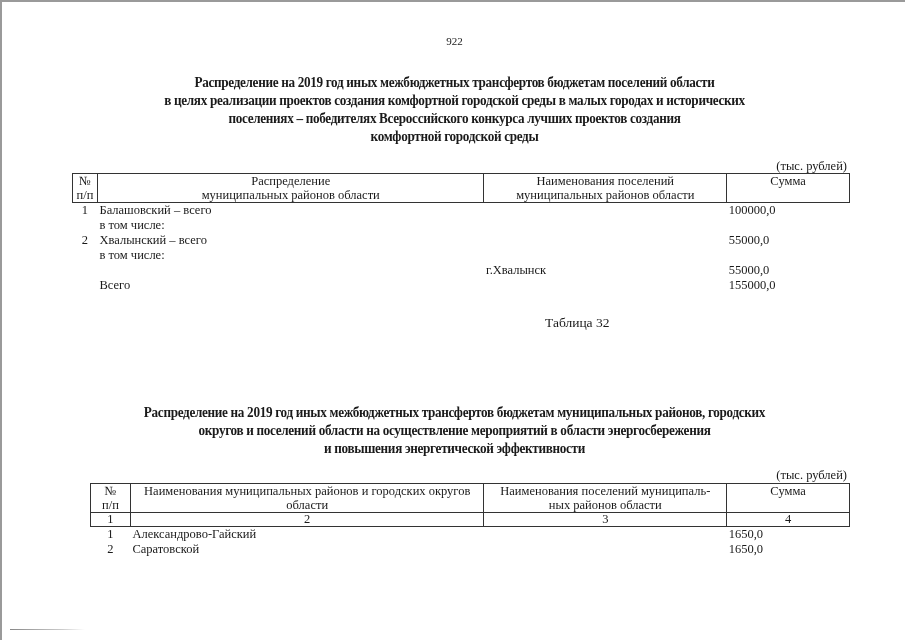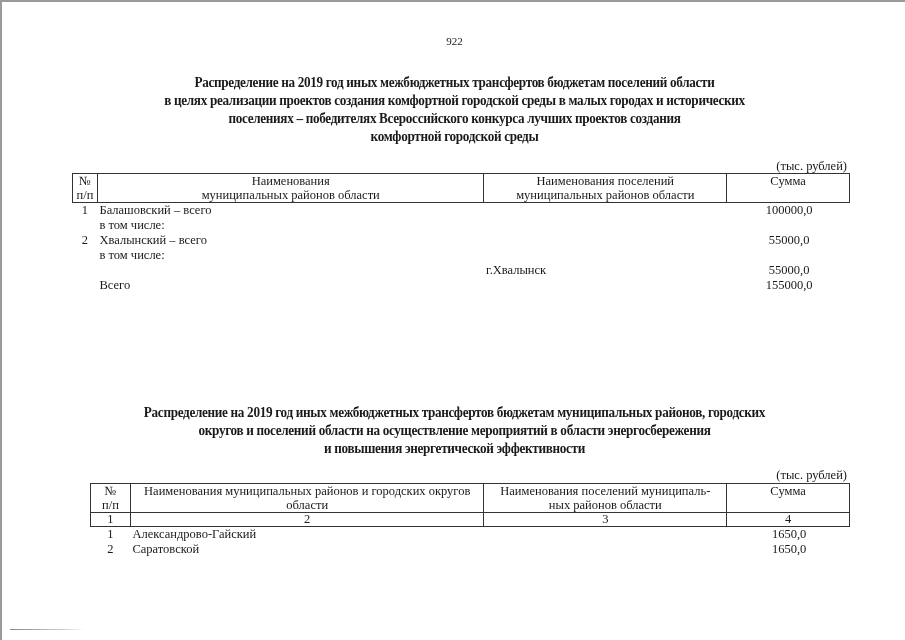--- a/index.html
+++ b/index.html
@@ -19,21 +19,21 @@
     .title2 { top: 401px; }
     .unit { font-size: 12.5px; right: 58px; text-align: left; }
     .unit1 { top: 157px; }
     .unit2 { top: 466px; }
     table { position: absolute; border-collapse: collapse; font-size: 12.5px; }
     .t1 { left: 70px; top: 171px; width: 778px; }
     .t2 { left: 88px; top: 481px; width: 760px; }
     th { font-weight: normal; border: 1px solid #333; padding: 0 2px; line-height: 14px; vertical-align: top; text-align: center; }
     td { padding: 0 2px; line-height: 15px; vertical-align: top; }
     .num { text-align: center; }
-    .amt { text-align: center; padding-right: 0; }
+    .amt { text-align: left; padding-right: 0; }
     .bold { font-weight: normal; }
     .idxrow th { line-height: 13px; }
     .appendix {
       left: 543px; top: 312px; width: 297px; font-size: 13.5px; line-height: 18px; text-align: justify;
     }
     .appendix div { text-align-last: justify; }
     .appendix div.first, .appendix div.last { text-align-last: left; }
     .scan-mark { left: 8px; top: 627px; width: 75px; height: 1px; background: linear-gradient(to right, #888, #ccc 70%, transparent); }
   </style>
 </head>
@@ -57,21 +57,21 @@
       <col style="width:243px">
       <col style="width:123px">
   </colgroup>
   <thead>
     <tr>
       <th>
         <div>№</div>
         <div>п/п</div>
       </th>
       <th>
-        <div>Наименования</div>
+        <div>Распределение</div>
         <div>муниципальных районов области</div>
       </th>
       <th>
         <div>Наименования поселений</div>
         <div>муниципальных районов области</div>
       </th>
       <th>
         <div>Сумма</div>
       </th>
     </tr>
@@ -110,20 +110,21 @@
     <tr>
       <td></td>
       <td class="bold">Всего</td>
       <td></td>
       <td class="amt bold">155000,0</td>
     </tr>
   </tbody>
 </table>
 
 <div class="abs appendix">
+  <div class="first">Таблица 32</div>
 </div>
 
 <div class="abs title title2">
   <div>Распределение на 2019 год иных межбюджетных трансфертов бюджетам муниципальных районов, городских</div>
   <div>округов и поселений области на осуществление мероприятий в области энергосбережения</div>
   <div>и повышения энергетической эффективности</div>
 </div>
 
 <div class="abs unit unit2">(тыс. рублей)</div>
 

